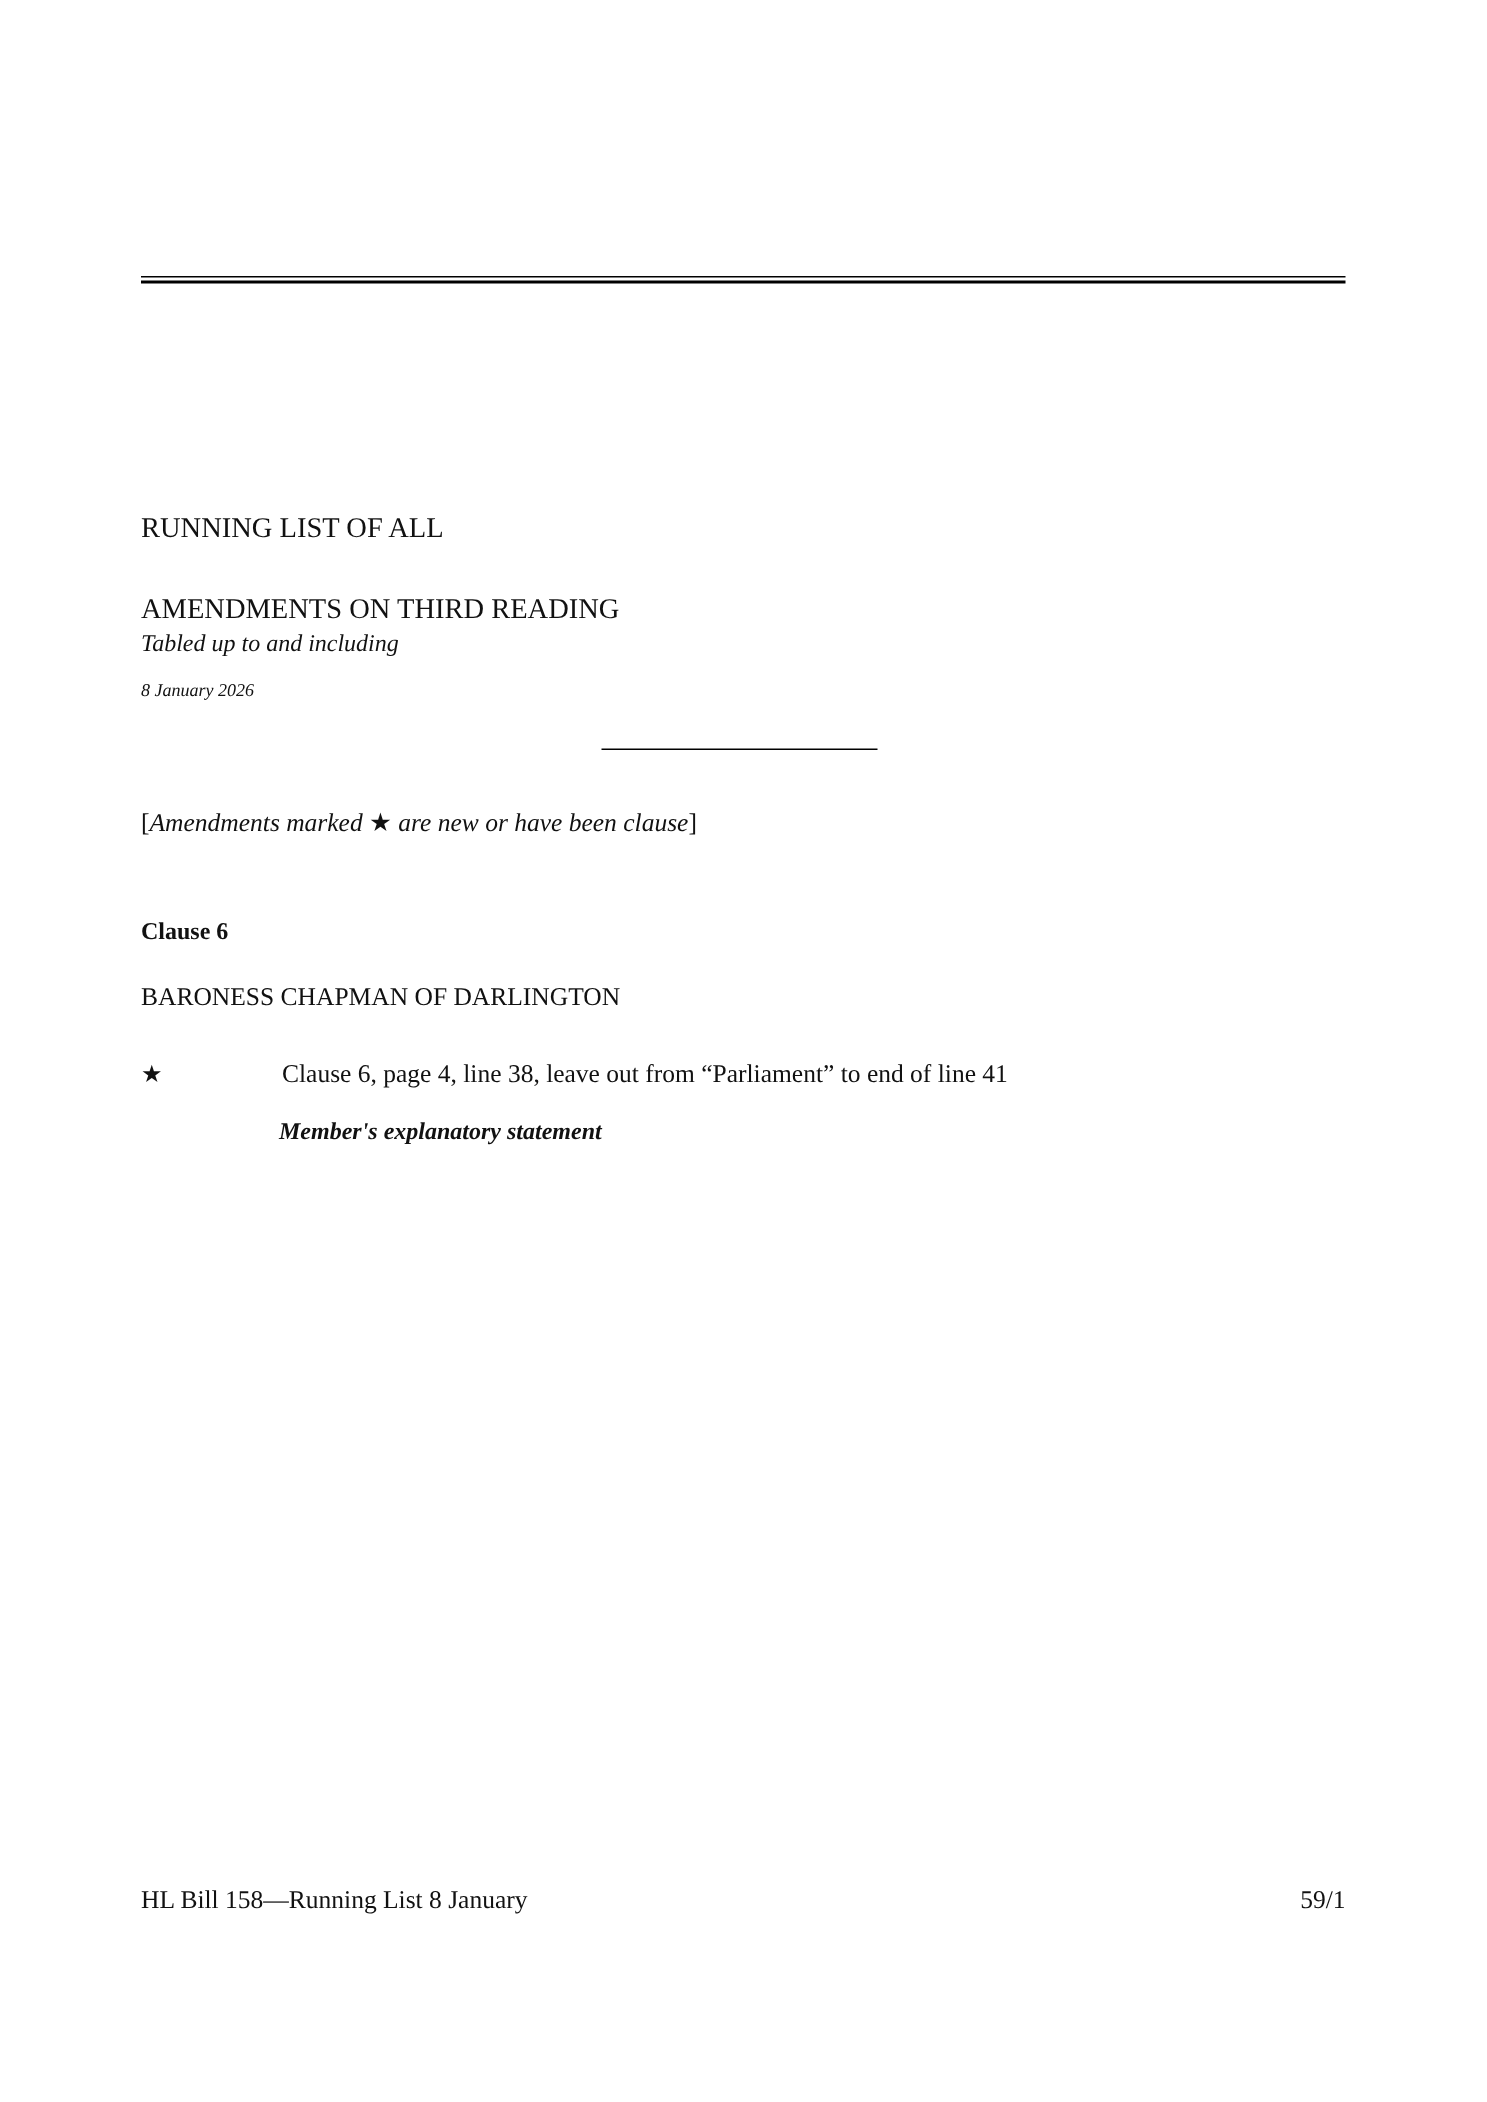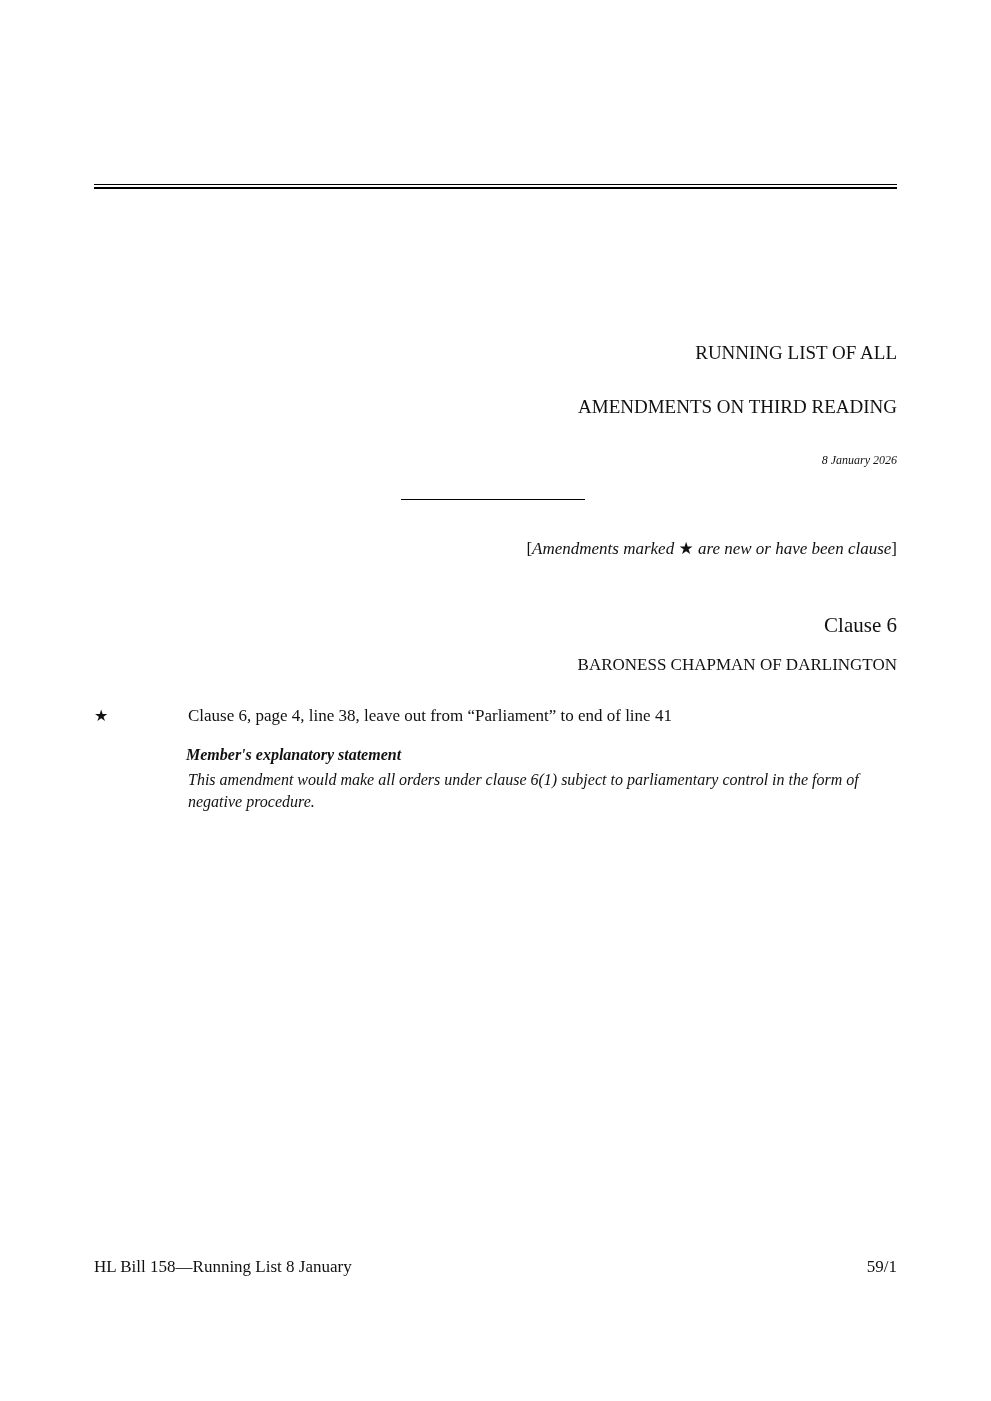--- a/index.html
+++ b/index.html
@@ -32,34 +32,34 @@
       height: 0; border-top: 1.5px solid #000;
     }
     .title-rule-thick {
       position: absolute; left: 94px; width: 803px; top: 187px;
       height: 0; border-top: 2.5px solid #000;
     }
 
     .center-line {
       position: absolute;
       left: 94px; width: 803px;
-      text-align: right;
+      text-align: left;
     }
     .heading1 { top: 342px; font-size: 19px; }
     .heading2 { top: 396px; font-size: 19px; }
     .tabled   { top: 421px; font-size: 16px; font-style: italic; }
     .date     { top: 453px; font-size: 12px; font-style: italic; }
     .short-rule {
       position: absolute; left: 401px; width: 184px; top: 499px;
       border-top: 1px solid #000;
     }
     .note { top: 538px; font-size: 17px; }
     .note .ital { font-style: italic; }
 
-    .clause-heading { top: 613px; font-size: 21px; font-weight: normal; }
+    .clause-heading { top: 613px; font-size: 16px; font-weight: bold; }
     .member-name { top: 655px; font-size: 17px; }
 
     .star-marker {
       position: absolute; left: 94px; top: 706px; font-size: 16px;
     }
     .amendment-text {
       position: absolute; left: 188px; top: 706px; font-size: 17px;
     }
     .stmt-heading {
       position: absolute; left: 186px; top: 746px;
@@ -80,31 +80,31 @@
 </head>
 <body>
 
 <div class="page">
 
   <div class="title-rule-thin"></div>
   <div class="title-rule-thick"></div>
 
   <div class="center-line heading1">RUNNING LIST OF ALL</div>
   <div class="center-line heading2">AMENDMENTS ON THIRD READING</div>
+  <div class="center-line tabled">Tabled up to and including</div>
   <div class="center-line date">8 January 2026</div>
   <div class="short-rule"></div>
 
   <div class="center-line note">
     <span>[</span><span class="ital">Amendments marked </span><span>★</span><span class="ital"> are new or have been clause</span><span>]</span>
   </div>
 
   <div class="center-line clause-heading">Clause 6</div>
   <div class="center-line member-name">BARONESS CHAPMAN OF DARLINGTON</div>
 
   <div class="star-marker">★</div>
   <div class="amendment-text">Clause 6, page 4, line 38, leave out from “Parliament” to end of line 41</div>
   <div class="stmt-heading">Member's explanatory statement</div>
-  <div class="stmt-body">This amendment would make all orders under clause 6(1) subject to parliamentary control in the form of negative procedure.</div>
 
   <div class="footer-left">HL Bill 158—Running List 8 January</div>
   <div class="footer-right">59/1</div>
 
 </div>
 
 </body></html>

